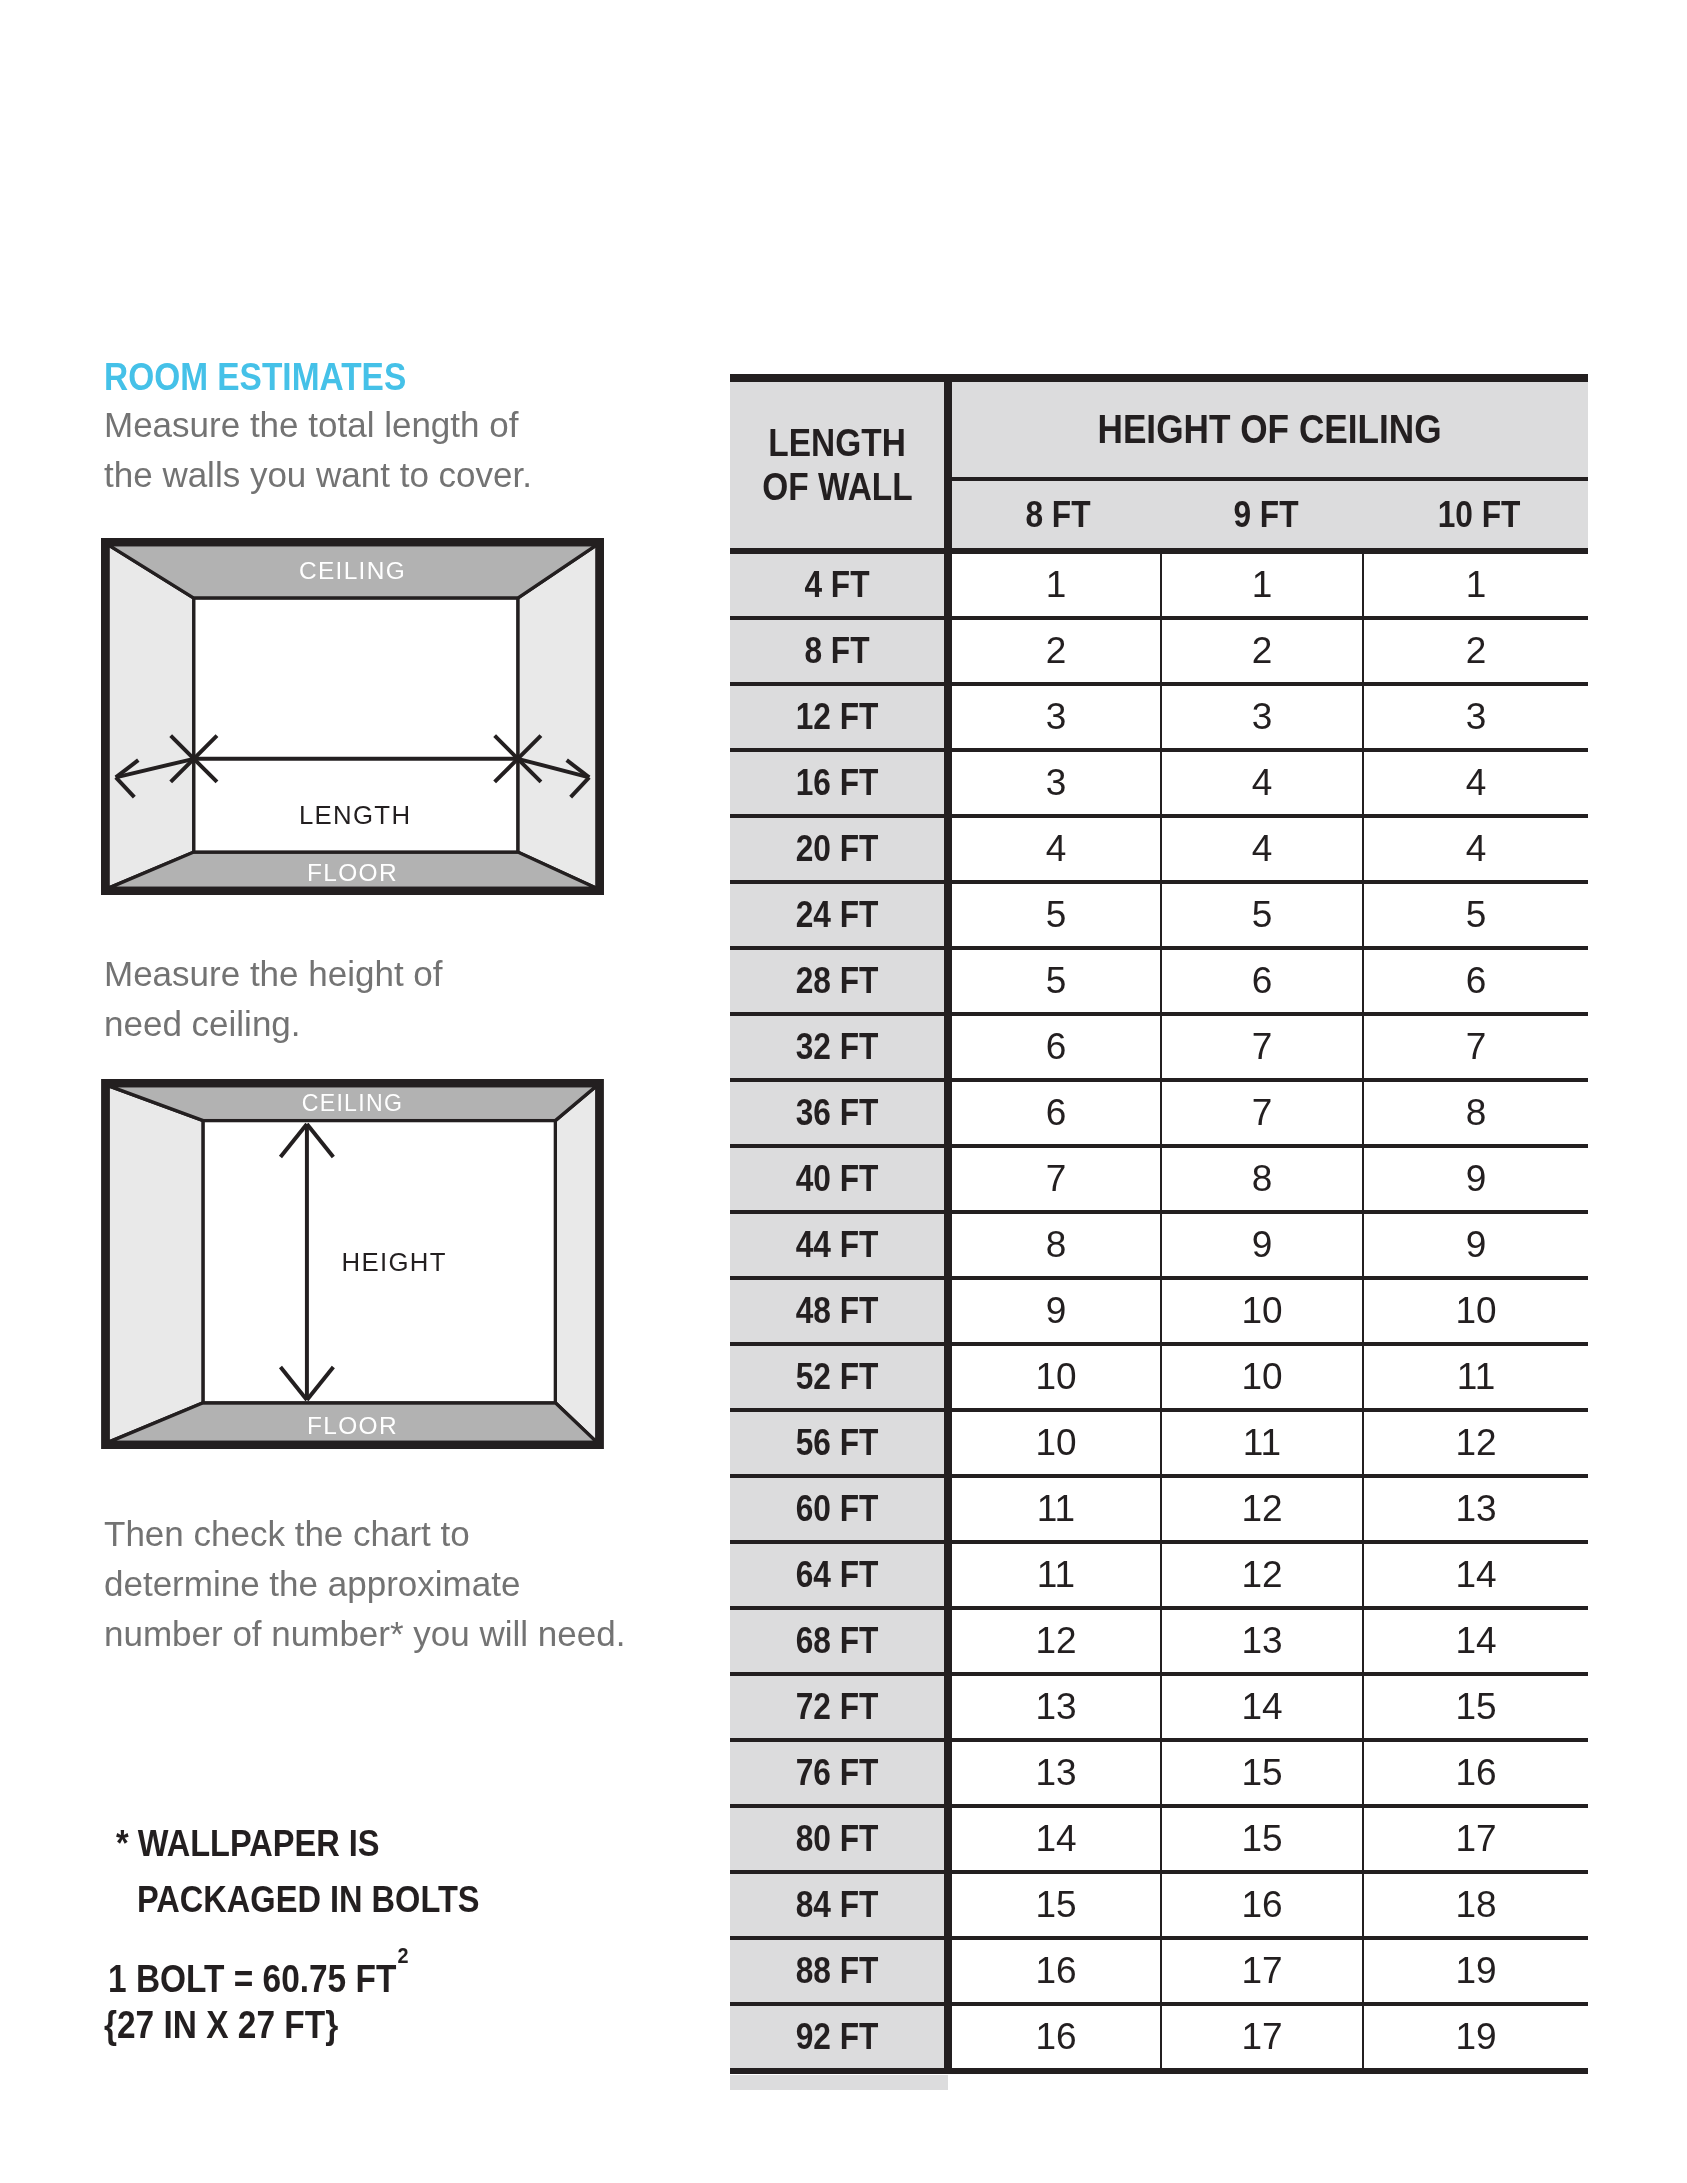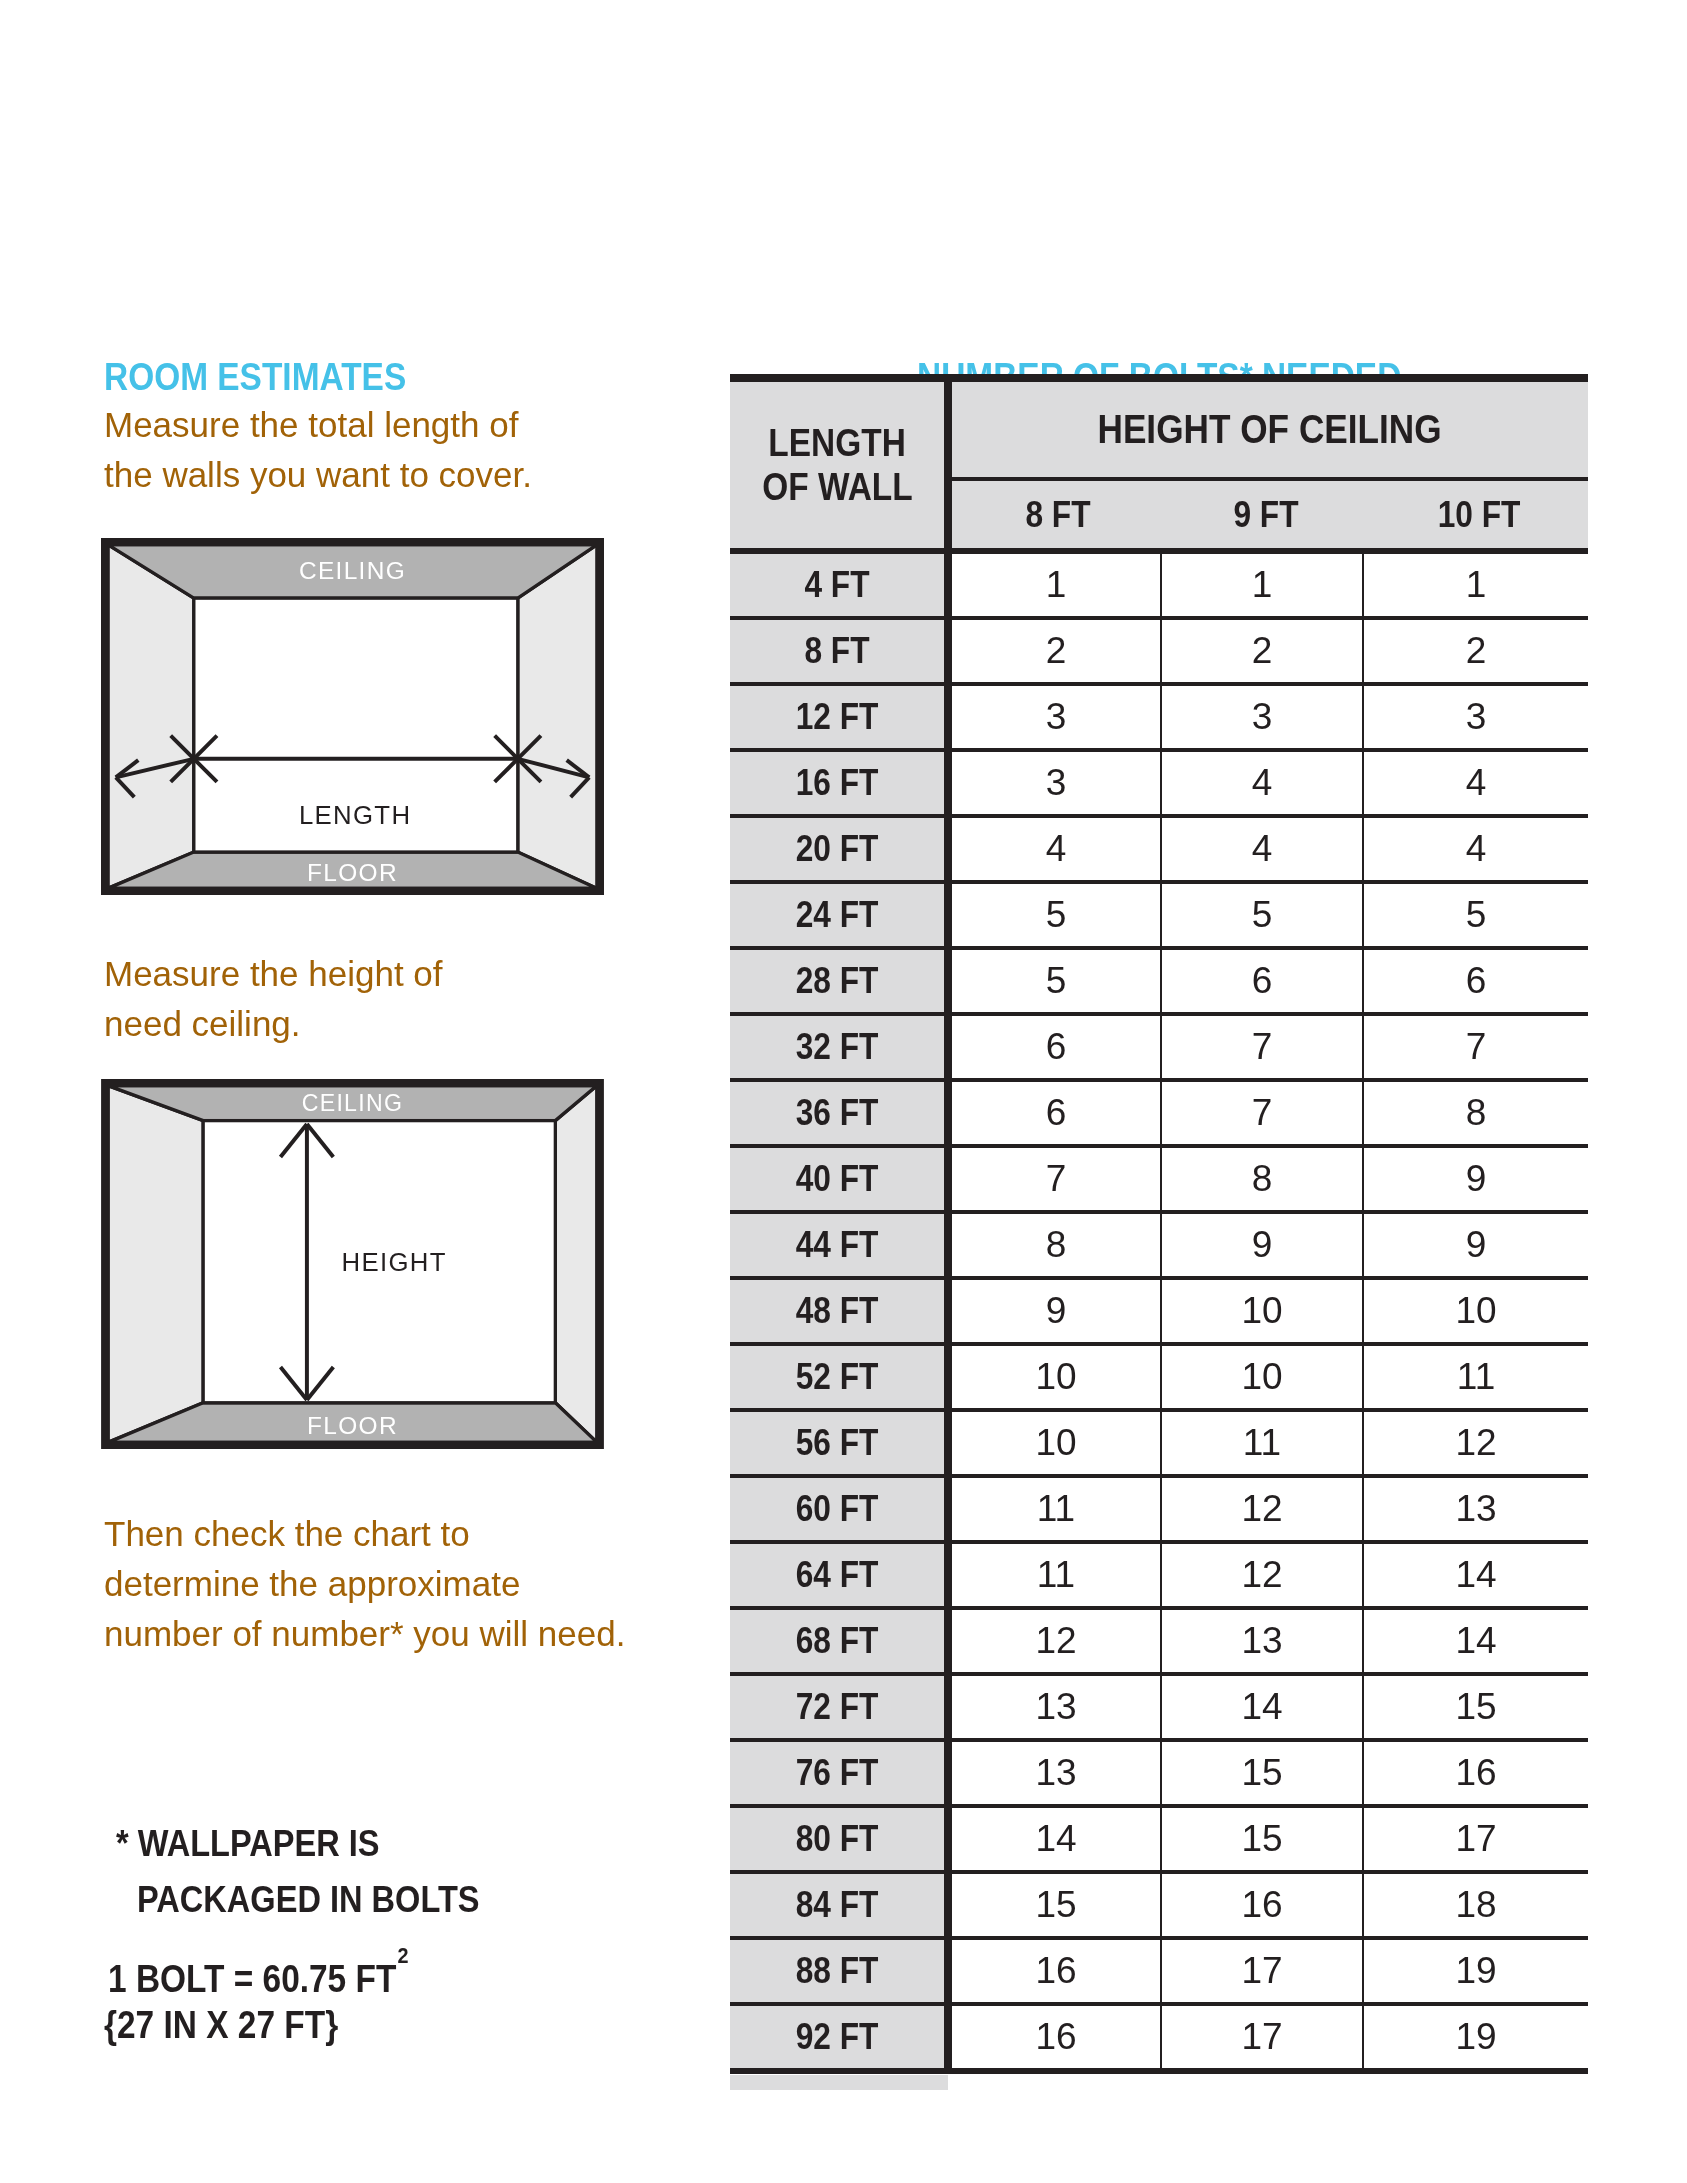--- a/index.html
+++ b/index.html
@@ -9,21 +9,21 @@
   .condensed { display:inline-block; transform:scaleX(0.88); transform-origin:left center; white-space:nowrap; }
   .condensed-c { display:inline-block; transform:scaleX(0.88); transform-origin:center center; white-space:nowrap; }
 
   .page-title { position:absolute; left:103px; top:93px; font-size:84px; line-height:84px; font-weight:bold; color:#45c1e8; letter-spacing:-1.3px; }
   .page-title .condensed { transform:scaleX(0.95); }
 
   .section-heading { position:absolute; font-size:38px; line-height:38px; font-weight:bold; color:#45c1e8; }
   .heading-left { left:104px; top:326px; }
   .heading-table { left:730px; top:326px; width:858px; text-align:center; }
 
-  .body-text { position:absolute; left:104px; font-size:35px; line-height:50px; color:#a16207; }
+  .body-text { position:absolute; left:104px; font-size:35px; line-height:50px; color:#737373; }
   .p1 { top:400px; }
   .p2 { top:949px; }
   .p3 { top:1509px; }
 
   .footnote { position:absolute; left:116px; top:1816px; font-size:37px; line-height:56px; font-weight:bold; }
   .footnote .line2 { padding-left:21px; }
   .bolt-eq { position:absolute; left:108px; top:1952px; font-size:38px; line-height:38px; font-weight:bold; }
   .bolt-eq sup { font-size:22.5px; position:relative; top:-14.6px; margin-left:1.3px; }
   .bolt-dims { position:absolute; left:104px; top:2006px; font-size:38px; line-height:38px; font-weight:bold; }
 
@@ -116,21 +116,20 @@
 
   <div class="footnote">
     <div><span class="condensed">* WALLPAPER IS</span></div>
     <div class="line2"><span class="condensed">PACKAGED IN BOLTS</span></div>
   </div>
 
   <div class="bolt-eq"><span class="condensed"><span>1 BOLT = 60.75 FT</span><sup>2</sup></span></div>
 
   <div class="bolt-dims"><span class="condensed">{27 IN X 27 FT}</span></div>
 
-  <h2 class="section-heading heading-table"><span class="condensed-c">NUMBER OF BOLTS* NEEDED</span></h2>
 
   <div class="table-wrap">
     <table class="bolt-table">
       <colgroup>
         <col style="width:218px">
           <col style="width:213px">
           <col style="width:202px">
           <col style="width:225px">
       </colgroup>
       <thead>

